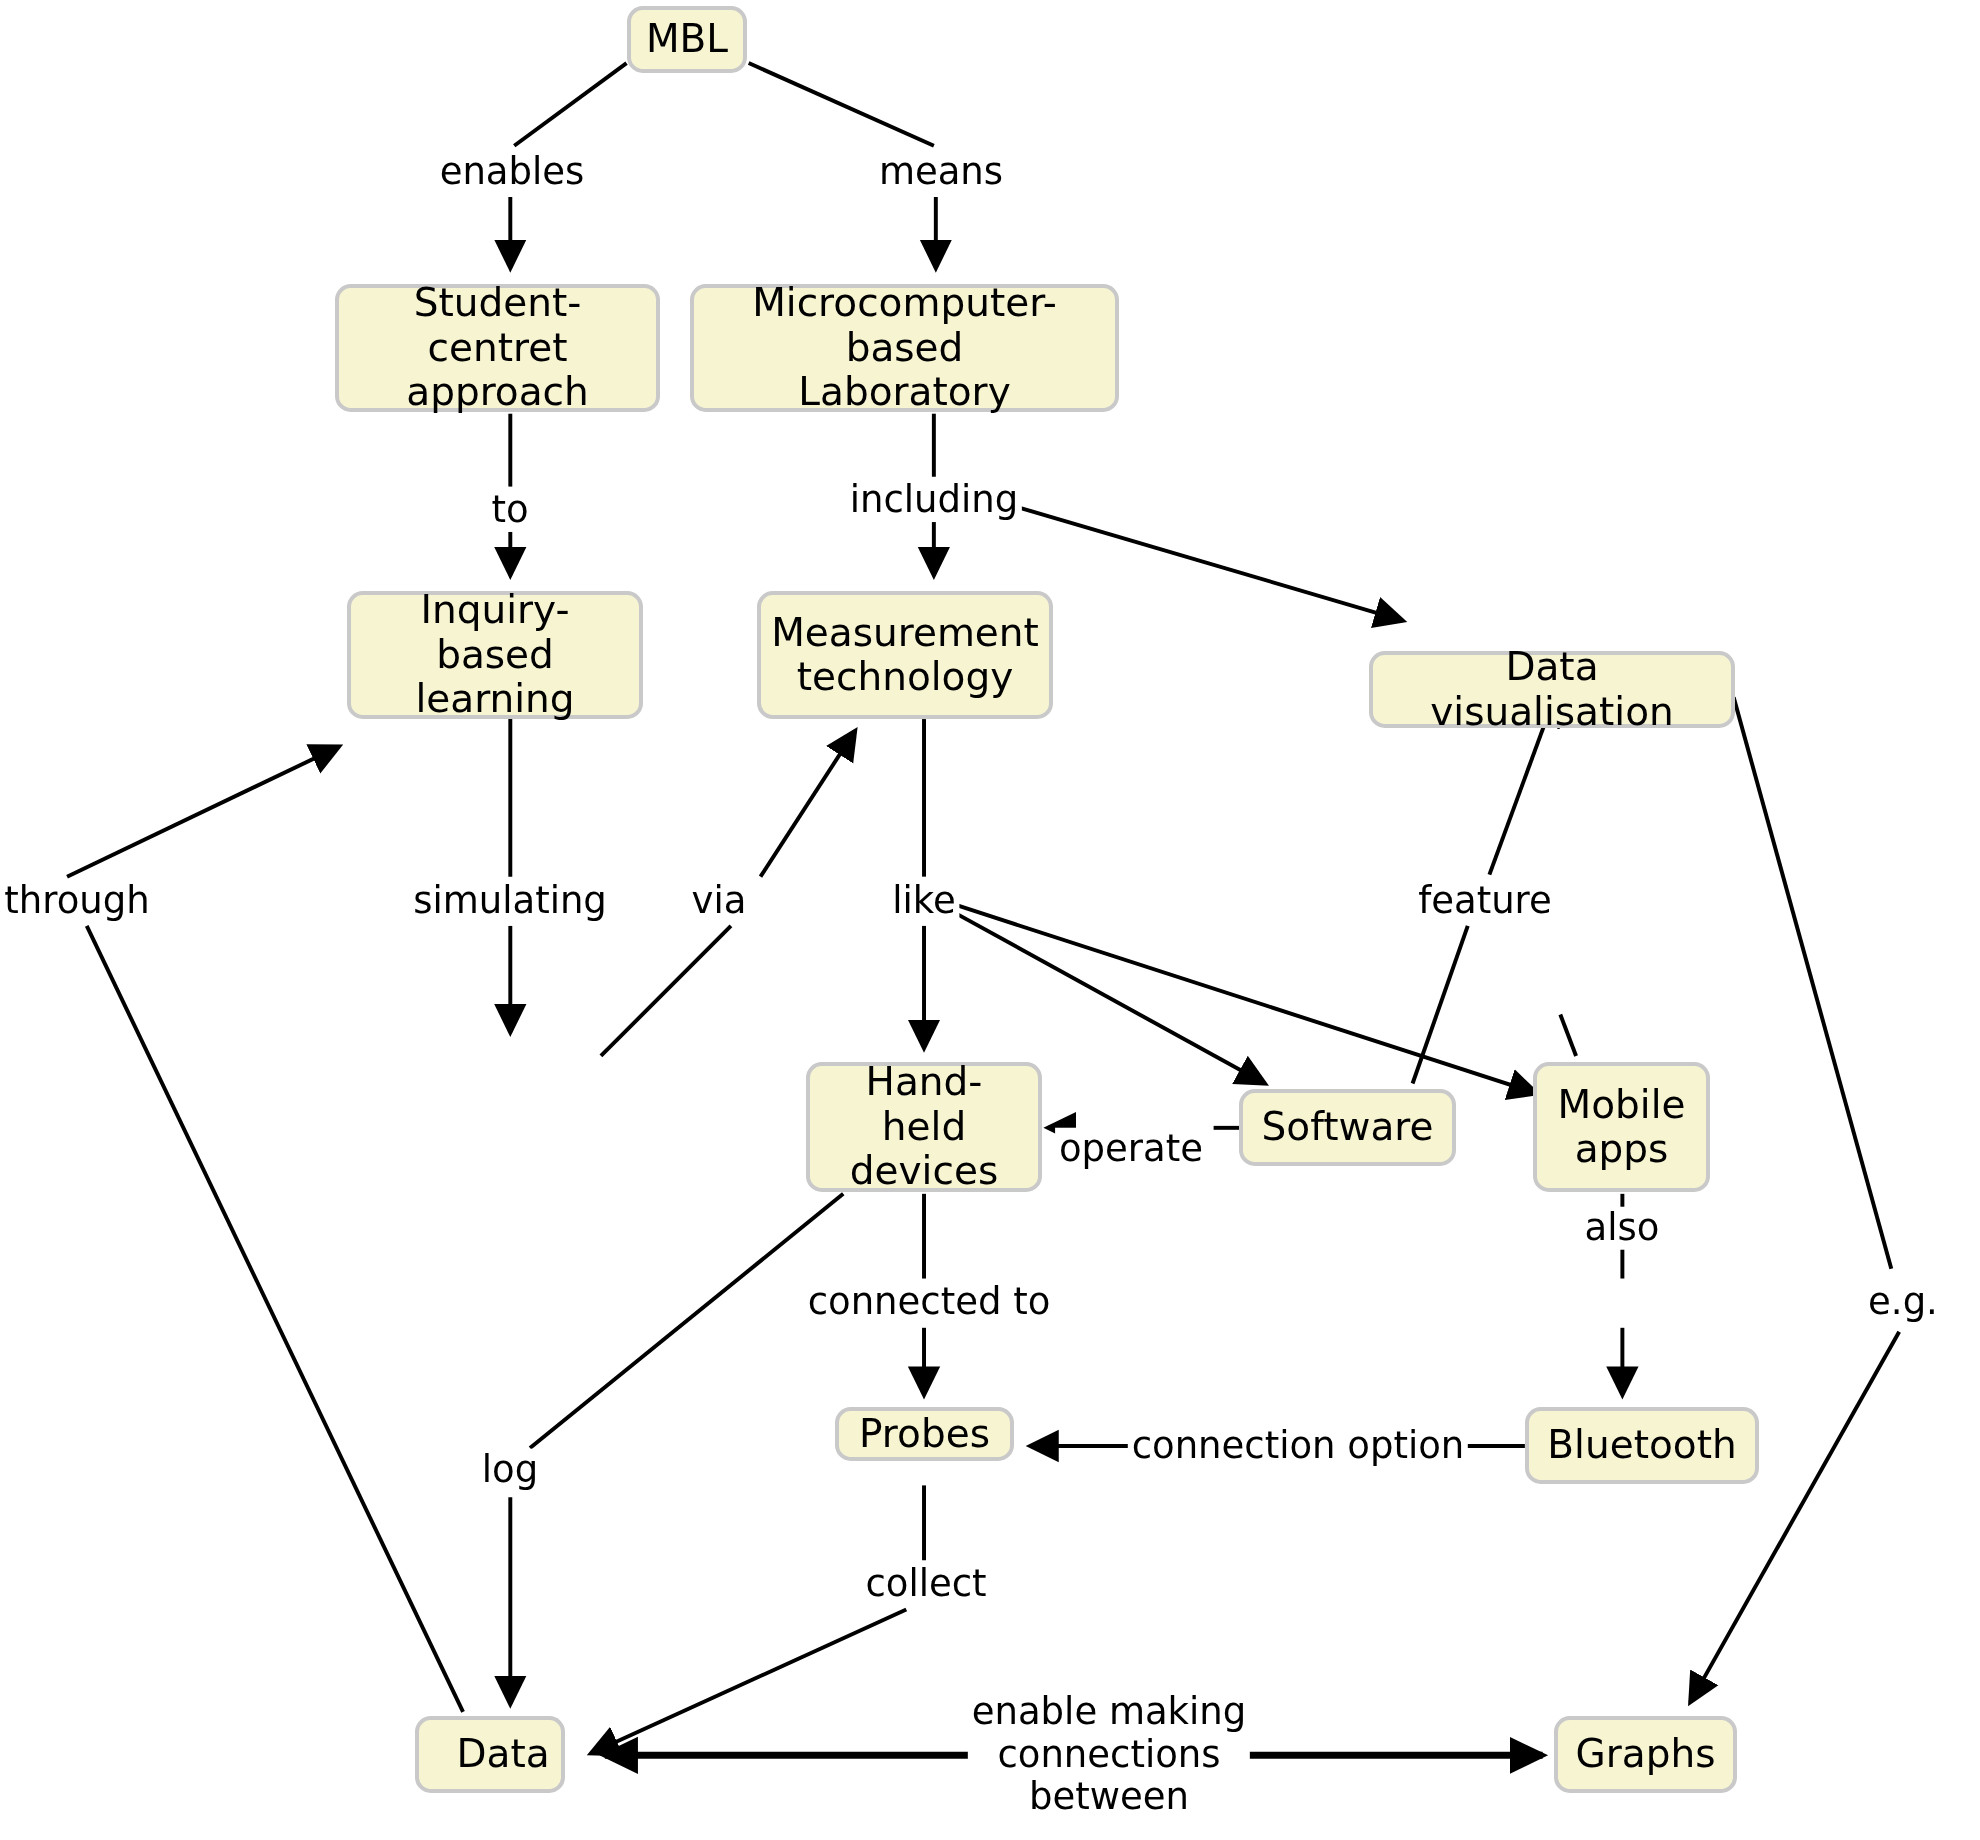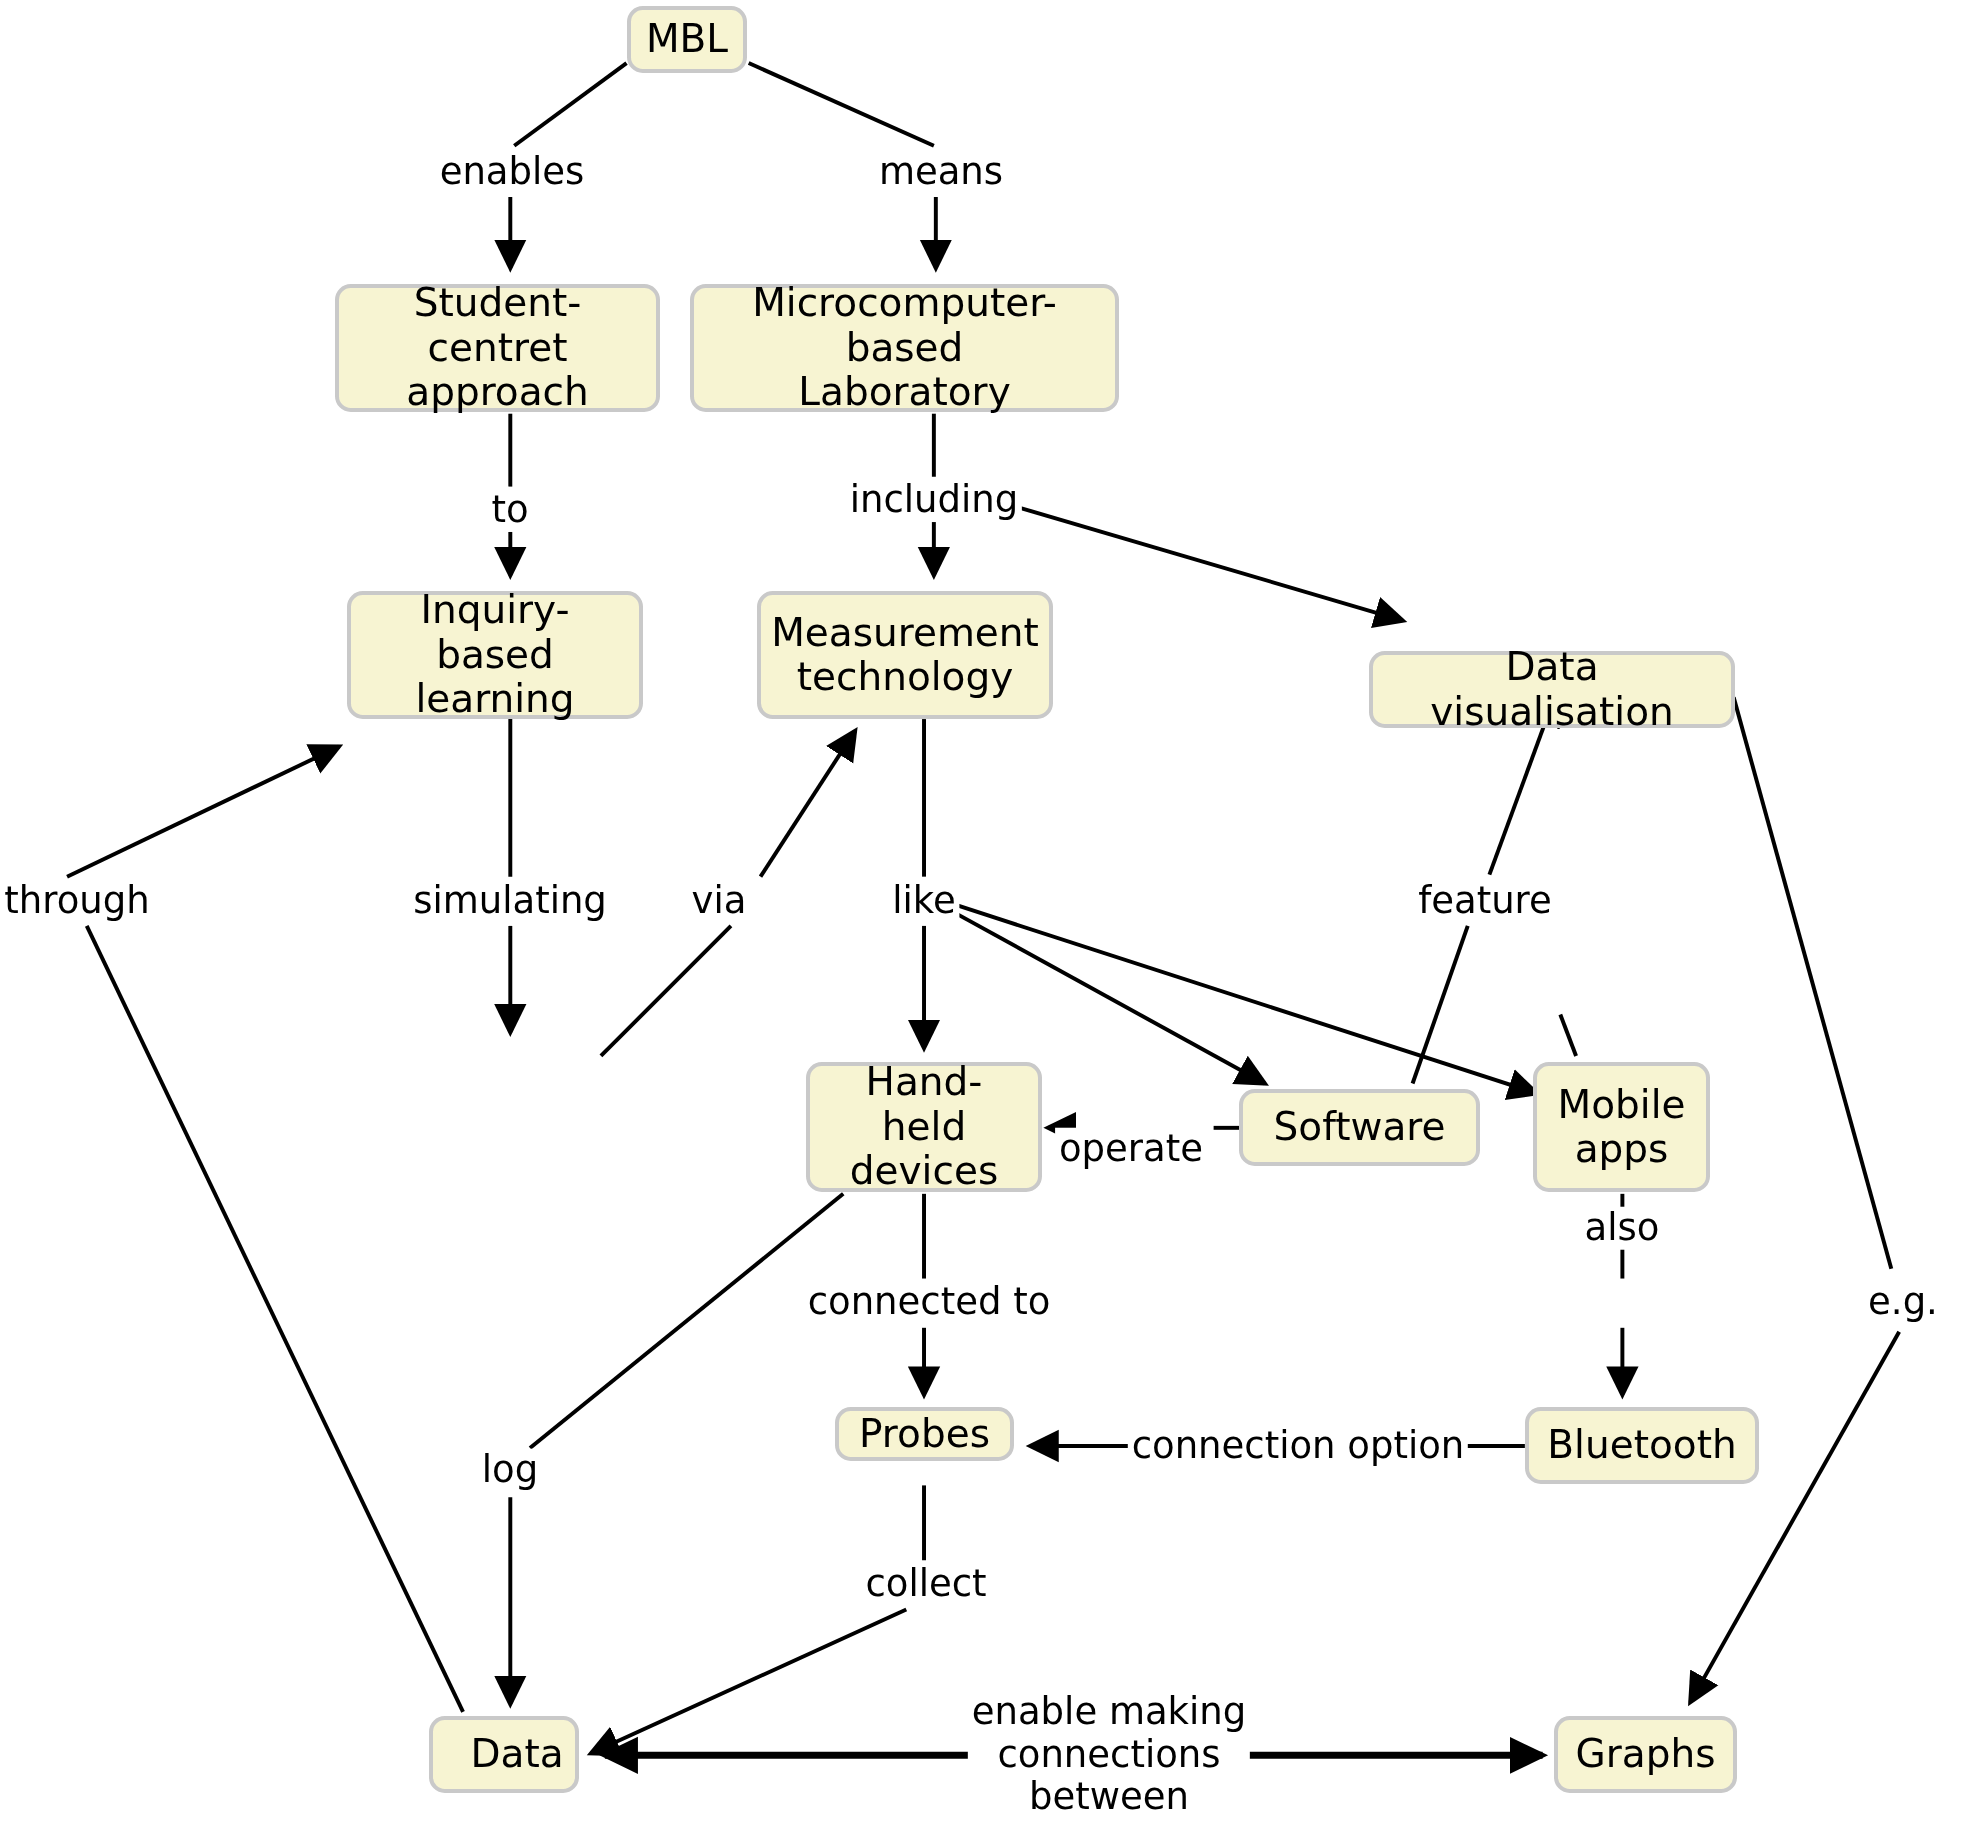--- a/index.html
+++ b/index.html
@@ -151,30 +151,30 @@
 
   <div class="node" style="left:757px;top:591px;width:296px;height:128px;">Measurement
 technology</div>
 
   <div class="node" style="left:1369px;top:651px;width:366px;height:77px;">Data visualisation</div>
 
 
   <div class="node" style="left:806px;top:1062px;width:236px;height:130px;">Hand-held
 devices</div>
 
-  <div class="node" style="left:1239px;top:1089px;width:241px;height:77px;">Software</div>
+  <div class="node" style="left:1239px;top:1089px;width:217px;height:77px;">Software</div>
 
   <div class="node" style="left:1533px;top:1062px;width:177px;height:130px;">Mobile
 apps</div>
 
   <div class="node" style="left:835px;top:1407px;width:179px;height:54px;">Probes</div>
 
   <div class="node" style="left:1525px;top:1407px;width:234px;height:77px;">Bluetooth</div>
 
-  <div class="node" style="left:429px;top:1716px;width:150px;height:77px;padding-left:40px;">Data</div>
+  <div class="node" style="left:415px;top:1716px;width:150px;height:77px;padding-left:40px;">Data</div>
 
   <div class="node" style="left:1554px;top:1716px;width:183px;height:77px;">Graphs</div>
 
   <div class="edge-label" style="left:512px;top:172px;">enables</div>
 
   <div class="edge-label" style="left:941px;top:172px;">means</div>
 
   <div class="edge-label" style="left:510px;top:510px;">to</div>
 
   <div class="edge-label" style="left:934px;top:500px;">including</div>

